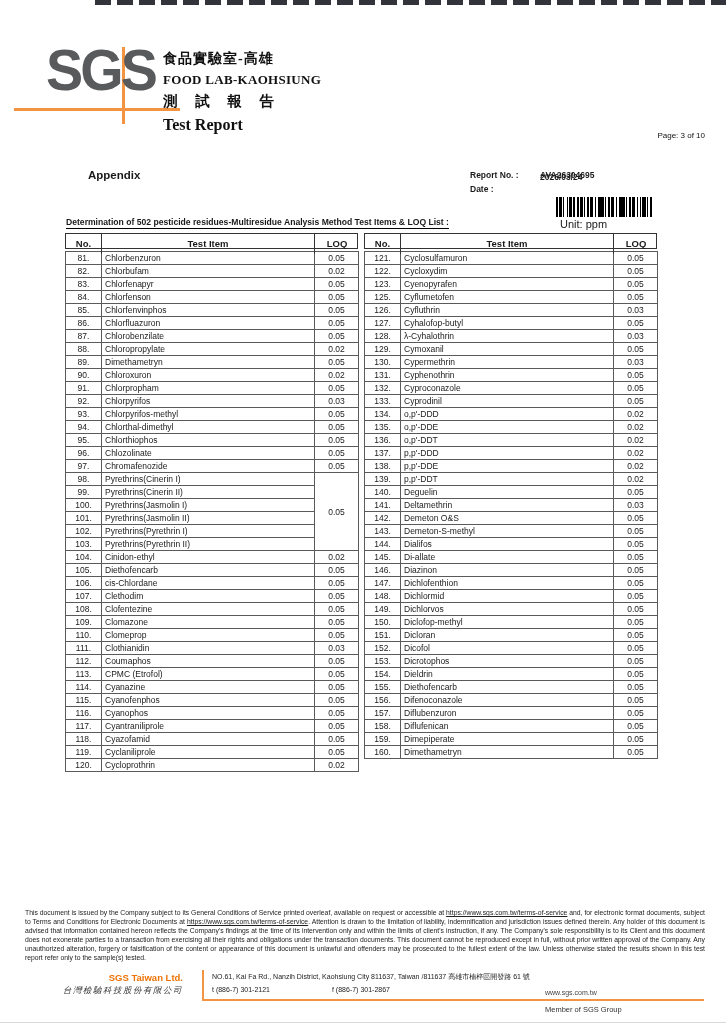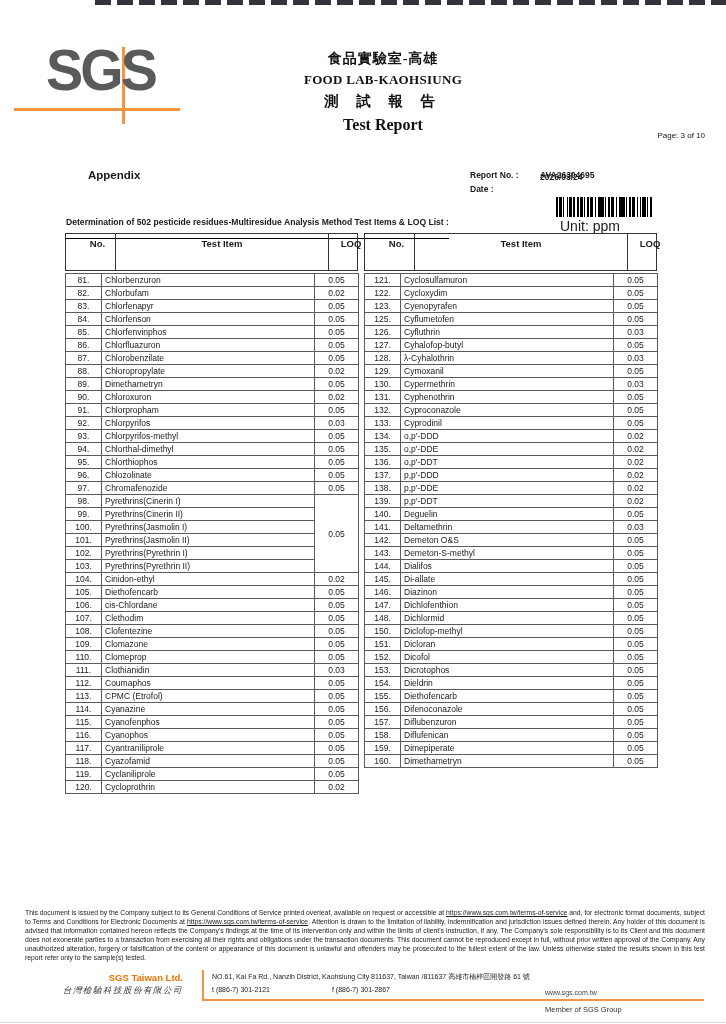--- a/index.html
+++ b/index.html
@@ -15,43 +15,43 @@
   .bottom-line { position:absolute; left:0; bottom:1px; width:726px; height:1px; background:#d9d9d9; }
 
   
   .logo { position:absolute; left:12px; top:44px; width:180px; height:85px; }
   .logo-text { position:absolute; left:34px; top:-8px; font-size:58px; font-weight:bold;
     color:#595a5c; letter-spacing:-3px; transform:scaleX(.96); transform-origin:left; }
   .logo-hline { position:absolute; left:2px; top:64px; width:166px; height:2.5px; background:#F29441; }
   .logo-vline { position:absolute; left:110px; top:3px; width:2.5px; height:77px; background:#F29441; }
 
   
-  .titles { position:absolute; left:163px; top:50px; width:440px; text-align:center;
+  .titles { position:absolute; left:163px; top:50px; width:440px; text-align:left;
     font-family:"Liberation Serif","DejaVu Serif",serif; color:#111; }
   .t-zh   { font-size:14px; font-weight:bold; letter-spacing:1px; }
   .t-en   { font-size:13px; font-weight:bold; margin-top:4px; letter-spacing:.3px; }
   .t-rzh  { font-size:14.5px; font-weight:bold; letter-spacing:7px; margin-top:4px; }
   .t-ren  { font-size:16px; font-weight:bold; margin-top:5px; }
   .page-no { position:absolute; right:21px; top:131px; font-size:8px; color:#111; }
 
   
   .appendix-h { position:absolute; left:88px; top:169px; font-size:11.5px; font-weight:bold; }
   .rep-label  { position:absolute; font-size:8.5px; font-weight:bold; }
   .rep-value  { position:absolute; font-size:8.5px; font-weight:bold; }
   .barcode { position:absolute; left:556px; top:197px; width:96px; height:20px;
     background:repeating-linear-gradient(90deg,#000 0 1.5px,#fff 1.5px 2.5px,#000 2.5px 5.5px,#fff 5.5px 7px,#000 7px 8px,#fff 8px 10.5px); }
-  .unit { position:absolute; left:560px; top:218px; font-size:14px;text-align:center; }
+  .unit { position:absolute; left:560px; top:218px; font-size:11px;text-align:center; }
 
   .tbl-title { position:absolute; left:66px; top:217px; font-size:8.6px; font-weight:bold;
-    border-bottom:1px solid #000; padding-bottom:11px; }
+    border-bottom:1px solid #000; padding-bottom:1px; }
 
   
   .tables { position:absolute; left:65px; top:233px; display:flex; gap:6px; }
   .half { width:293px; }
-  .hdr { display:grid; grid-template-columns:36px 213px 44px; border:1.2px solid #333; height:38px;padding-left:14px; }
+  .hdr { display:grid; grid-template-columns:36px 213px 44px; border:1.2px solid #333; height:16px; }
   .hdr div { font-size:9.5px; font-weight:bold; text-align:center; line-height:20px; border-right:1px solid #333; }
   .hdr div:last-child { border-right:none; }
   .body-tbl { margin-top:2px; border-collapse:collapse; table-layout:fixed; width:293px; border:1.2px solid #333; }
   .body-tbl td { border:1px solid #5a5a5a; height:13px; font-size:8.5px; padding:0 3px; overflow:hidden; white-space:nowrap; }
   td.c-no  { width:36px; text-align:center; padding:0; }
   td.c-item{ width:213px; text-align:left; }
   td.c-loq { width:44px; text-align:center; }
 
   
   .disclaimer { position:absolute; left:25px; top:909px; width:680px; font-size:6.8px;
@@ -446,20 +446,25 @@
               <td class="c-no">147.</td>
               <td class="c-item">Dichlofenthion</td>
               <td class="c-loq">0.05</td>
             </tr>
             <tr>
               <td class="c-no">148.</td>
               <td class="c-item">Dichlormid</td>
               <td class="c-loq">0.05</td>
             </tr>
             <tr>
+              <td class="c-no">149.</td>
+              <td class="c-item">Dichlorvos</td>
+              <td class="c-loq">0.05</td>
+            </tr>
+            <tr>
               <td class="c-no">150.</td>
               <td class="c-item">Diclofop-methyl</td>
               <td class="c-loq">0.05</td>
             </tr>
             <tr>
               <td class="c-no">151.</td>
               <td class="c-item">Dicloran</td>
               <td class="c-loq">0.05</td>
             </tr>
             <tr>

